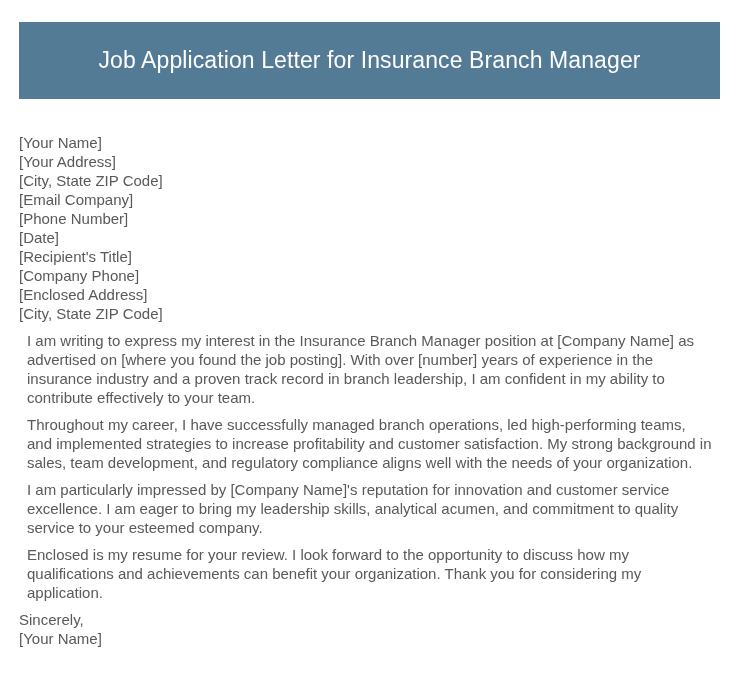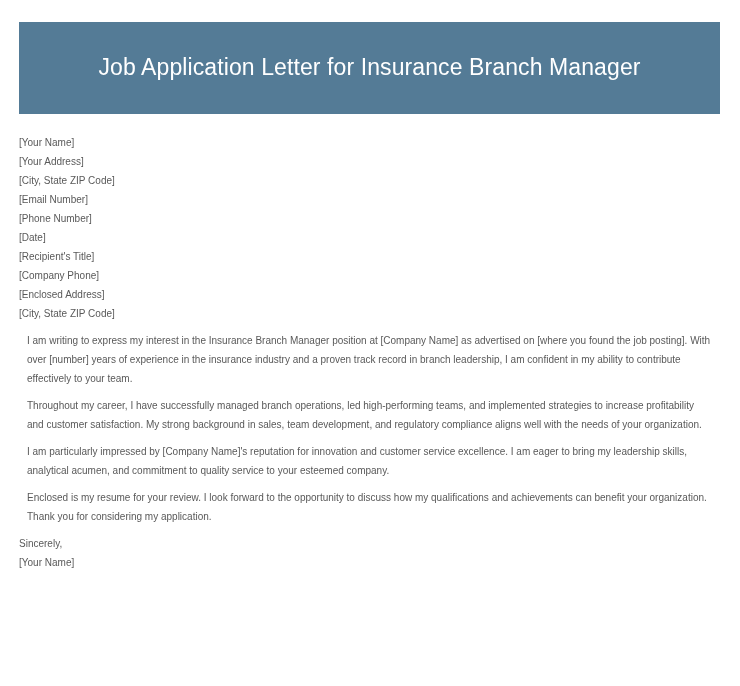--- a/index.html
+++ b/index.html
@@ -17,21 +17,21 @@
     position: relative;
     width: 740px;
     height: 686px;
     background: #ffffff;
   }
   .header-banner {
     position: absolute;
     left: 19px;
     top: 22px;
     width: 701px;
-    height: 92px;
+    height: 77px;
     background: #547b96;
     display: flex;
     align-items: center;
     justify-content: center;
     box-sizing: border-box;
   }
   .header-title {
     color: #ffffff;
     font-size: 23px;
     font-weight: normal;
@@ -40,21 +40,21 @@
     letter-spacing: 0.1px;
     margin: 0;
     font-family: "Liberation Sans", sans-serif;
   }
   .letter-body {
     position: absolute;
     left: 19px;
     top: 133px;
     width: 701px;
     color: #595959;
-    font-size: 10px;
+    font-size: 15px;
     line-height: 19px;
     font-family: "Liberation Sans", sans-serif;
   }
   .letter-line {
     display: block;
     white-space: pre-wrap;
   }
   .letter-para {
     display: block;
     margin: 8px;
@@ -70,21 +70,21 @@
   <div class="header-banner">
     <h1 class="header-title">Job Application Letter for Insurance Branch Manager</h1>
   </div>
 
   <div class="letter-body">
 
     <div>
       <span class="letter-line">[Your Name]</span>
       <span class="letter-line">[Your Address]</span>
       <span class="letter-line">[City, State ZIP Code]</span>
-      <span class="letter-line">[Email Number]</span>
+      <span class="letter-line">[Email Company]</span>
       <span class="letter-line">[Phone Number]</span>
       <span class="letter-line">[Date]</span>
     </div>
 
     <div>
       <span class="letter-line">[Recipient's Title]</span>
       <span class="letter-line">[Company Phone]</span>
       <span class="letter-line">[Enclosed Address]</span>
       <span class="letter-line">[City, State ZIP Code]</span>
     </div>

